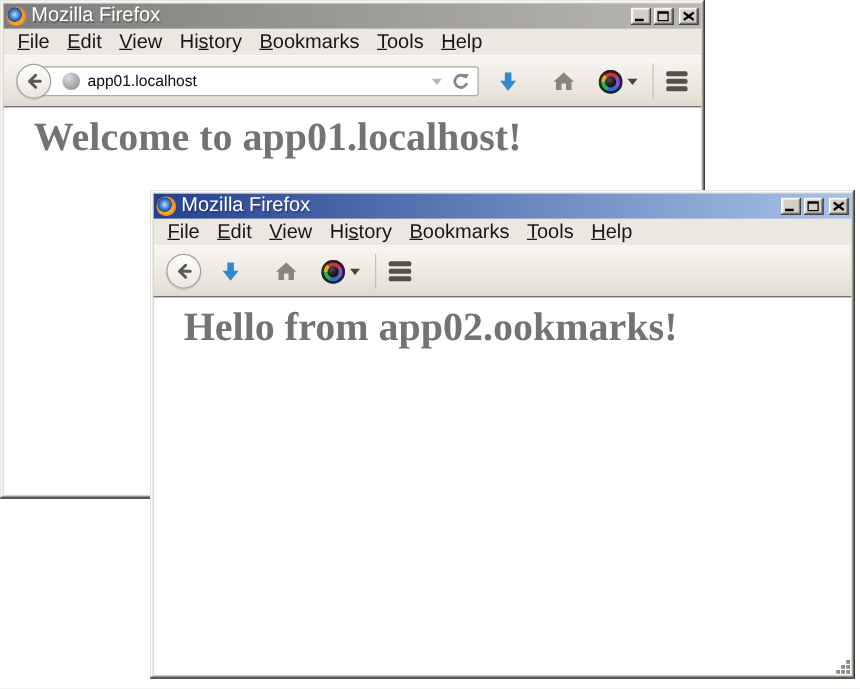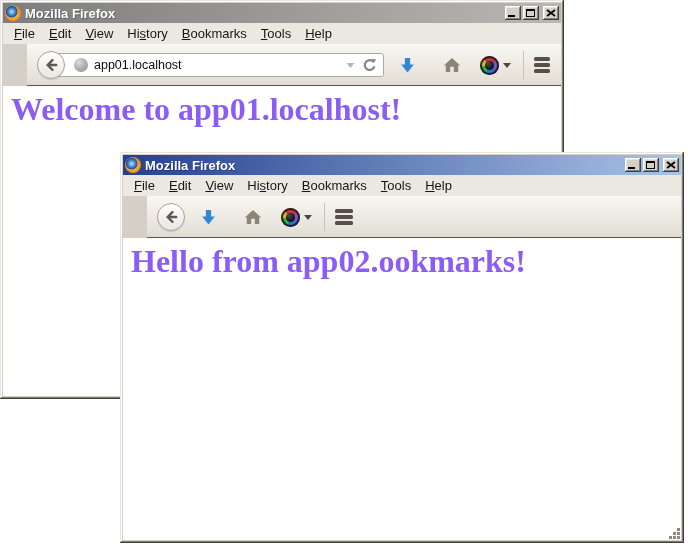--- a/index.html
+++ b/index.html
@@ -39,22 +39,22 @@
   .titlebar.inactive { background: linear-gradient(to right, #7d7d7d, #b9b7b2); }
   .fx-logo {
     width: 16px; height: 16px; flex: 0 0 16px;
     border-radius: 50%;
     background:
       radial-gradient(circle at 42% 42%, #bfe0f8 0%, #4f93d8 22%, #1d4f96 42%, rgba(0,0,0,0) 46%),
       radial-gradient(circle at 50% 55%, #ffd24a 0%, #f6941d 55%, #dd5c0e 90%);
   }
   .title-text {
     color: #ffffff;
-    font-weight: bold;
-    font-size: 13px;
+    font-weight: normal;
+    font-size: 16px;
     flex: 1;
     white-space: nowrap;
     text-shadow: 1px 1px 0 rgba(0,0,0,0.25);
   }
   .tb-buttons { display: flex; align-items: center; }
   .tb-btn {
     width: 16px; height: 14px;
     background: #d4d0c8;
     position: relative;
     margin-left: 2px;
@@ -70,37 +70,36 @@
   .glyph-close { position: absolute; left: 3px; top: 3px; }
 
   
   .menubar {
     height: 21px;
     flex: 0 0 21px;
     background: #ebe8e1;
     display: flex;
     align-items: center;
     padding: 0 4px;
-    font-size: 13px;
+    font-size: 16px;
     color: #161616;
   }
   .menu-item { padding: 2px 7px; white-space: nowrap; }
   .mn { text-decoration: underline; }
 
   
   .navbar {
     height: 42px;
     flex: 0 0 42px;
     background: linear-gradient(#f8f6f1, #e7e3db 80%, #dedad1);
     border-top: 1px solid #fbfaf7;
     border-bottom: 1px solid #57534d;
     display: flex;
     align-items: center;
     padding: 0 11px 0 10px;
-    margin-left: 24px;
   }
   .back-btn {
     width: 28px; height: 28px; flex: 0 0 28px;
     border-radius: 50%;
     background: linear-gradient(#ffffff, #e9e6e0);
     border: 1px solid #a7a299;
     display: flex; align-items: center; justify-content: center;
     position: relative; z-index: 2;
     box-shadow: 0 1px 1px rgba(0,0,0,0.12);
   }
@@ -153,23 +152,24 @@
   .vsep { width: 1px; height: 28px; background: #c7c2b9; margin: 0 10px 0 12px; }
   .hamburger { display: flex; flex-direction: column; gap: 2.5px; width: 18px; }
   .hamburger span { height: 3.5px; background: #55504a; border-radius: 1.5px; }
 
   
   .content { flex: 1; background: #ffffff; overflow: hidden; position: relative; }
   .page-heading {
     font-family: "Liberation Serif", serif;
     font-size: 32px;
     font-weight: bold;
-    color: #8b5cf6;
+    color: #737373;
     padding: 5px 0 0 8px;
     white-space: nowrap;
+    margin-left: 16px;
   }
 
   
   .grip { position: absolute; right: 3px; bottom: 3px; width: 13px; height: 13px; }
   .grip i {
     position: absolute; width: 3px; height: 3px;
     background: #8e897f;
     box-shadow: 1px 1px 0 #ffffff;
   }
   .grip i:nth-child(1) { right: 1px; bottom: 9px; }

